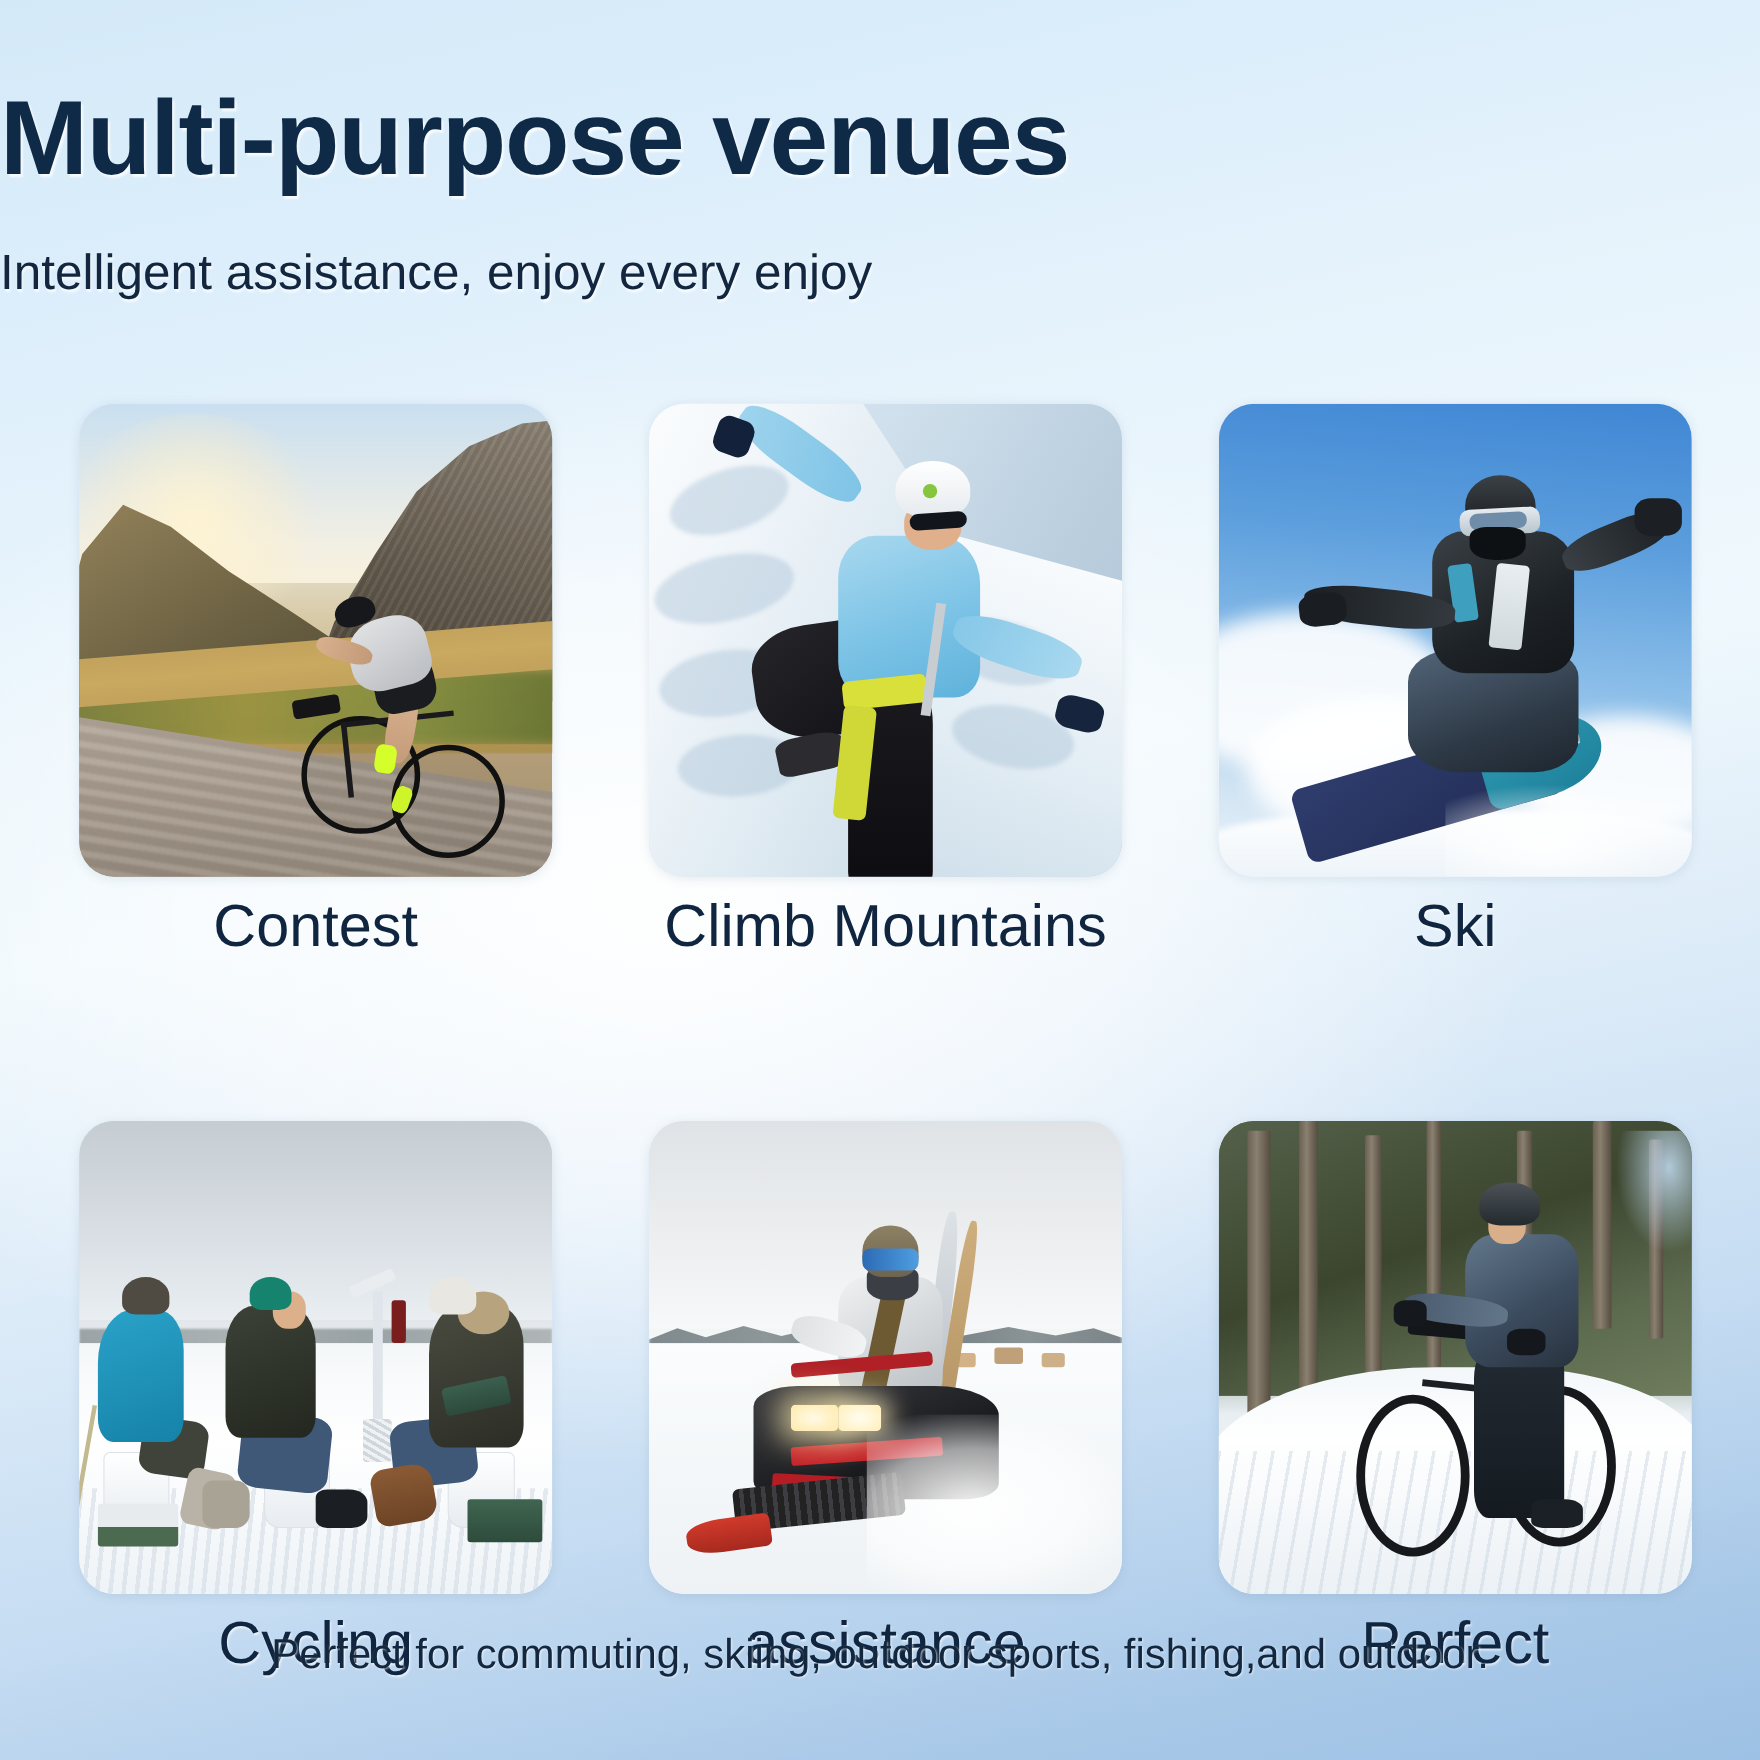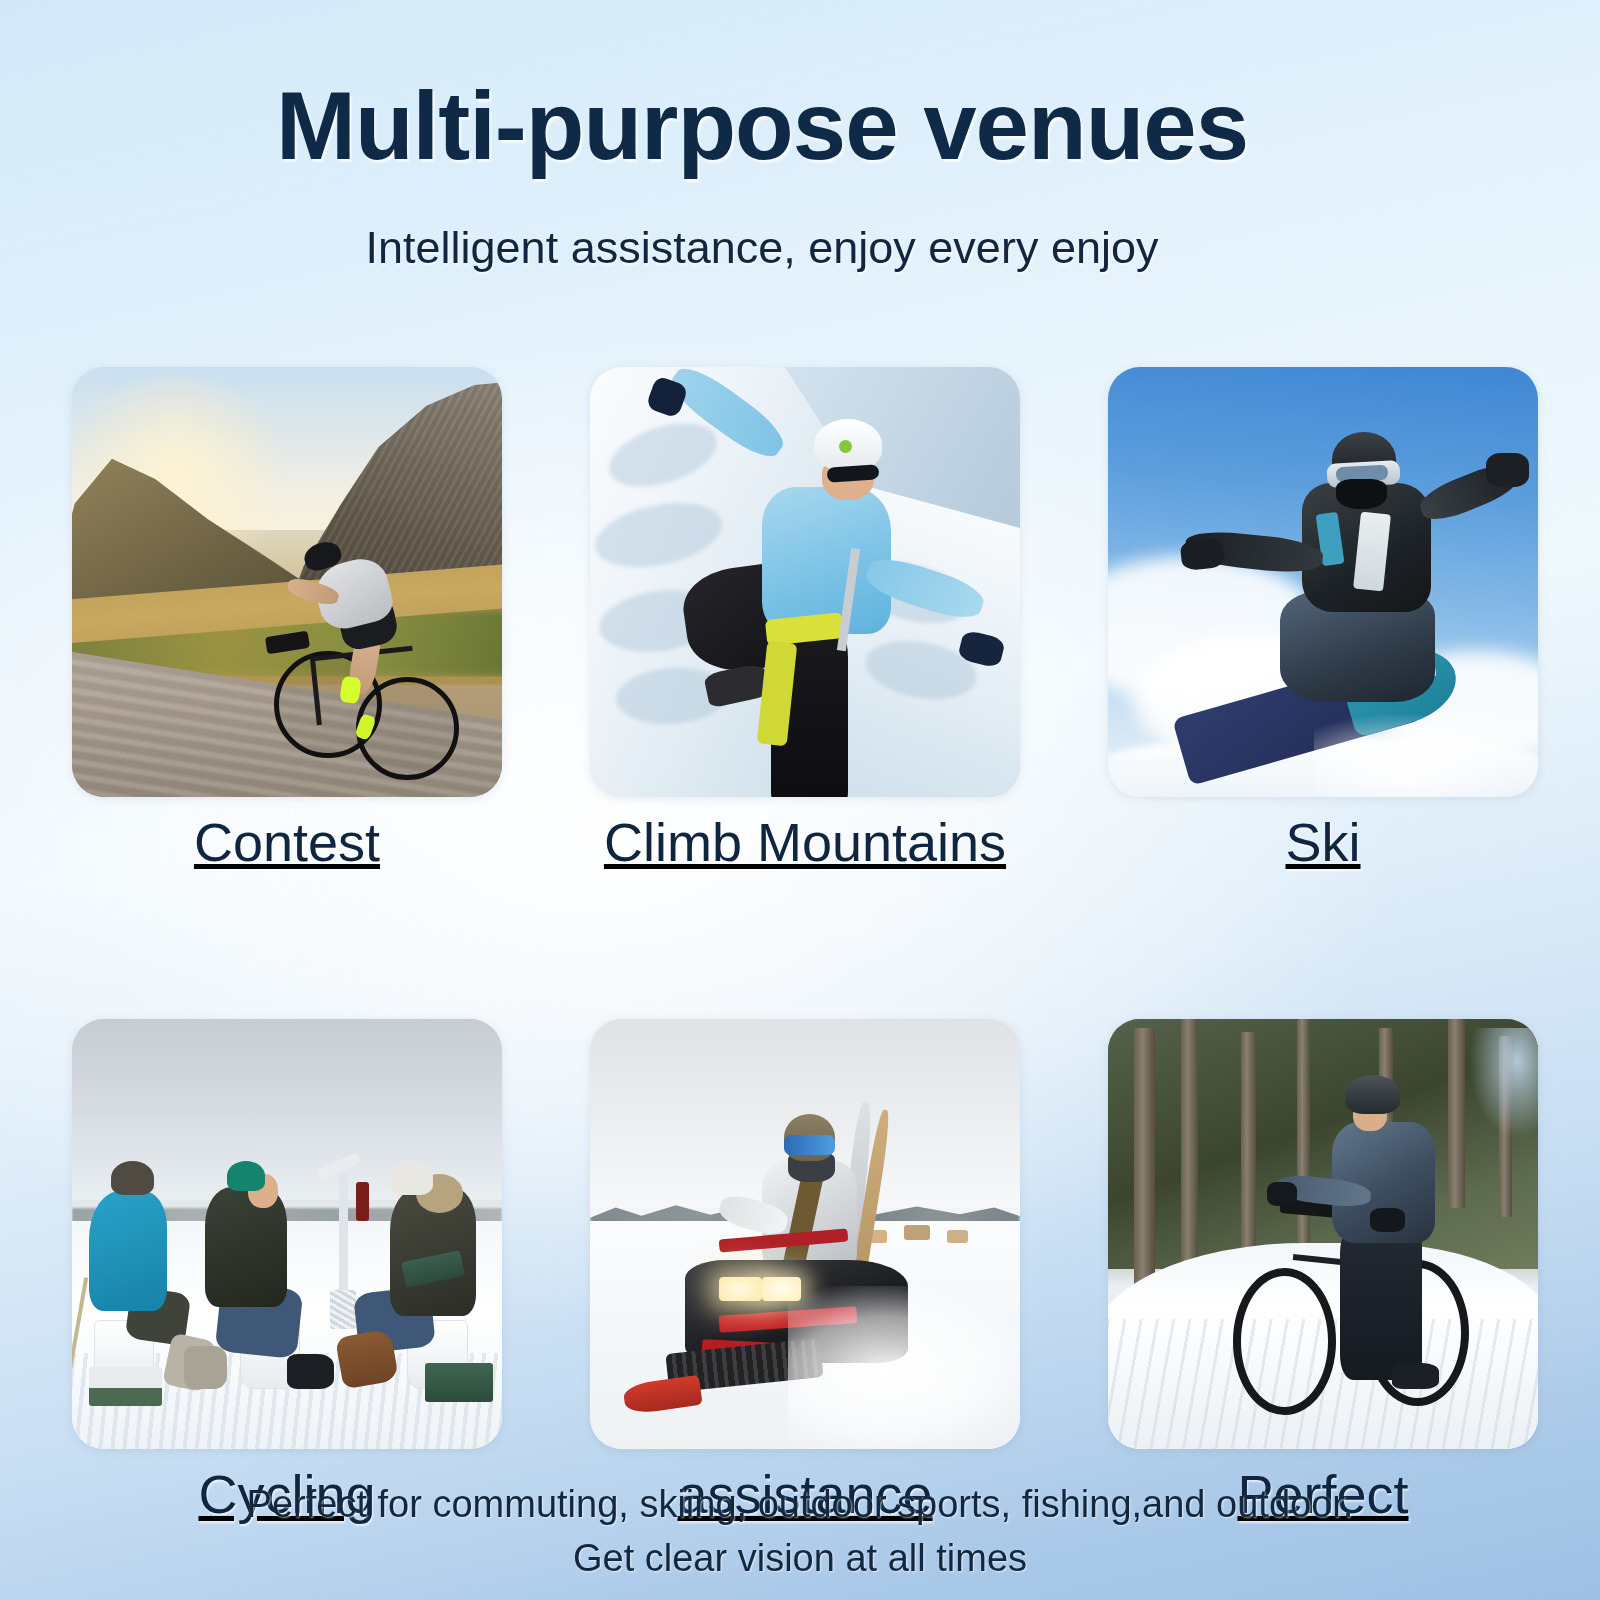--- a/index.html
+++ b/index.html
@@ -24,21 +24,21 @@
         #c5dcf2 78%,
         #a8c8e8 92%,
         #9dc1e4 100%);
   }
 
   
   .header {
     position: absolute;
     top: 0; left: 0;
     width: 1524px;
-    text-align: center;
+    text-align: left;
   }
 
   .page-title {
     font-size: 96px;
     font-weight: bold;
     color: #0f2a46;
     letter-spacing: -1px;
     line-height: 1;
     padding-top: 78px;
     text-shadow: 2px 3px 2px rgba(255,255,255,0.75);
@@ -57,21 +57,20 @@
   
   .grid {
     position: absolute;
     top: 367px;
     left: 72px;
     width: 1478px;
     display: grid;
     grid-template-columns: repeat(3, 430px);
     column-gap: 88px;
     row-gap: 0;
-    text-decoration: underline;
   }
 
   .cell { width: 430px; }
   .cell.row2 { margin-top: 146px; }
 
   .tile {
     width: 430px;
     height: 430px;
     border-radius: 32px;
     overflow: hidden;
@@ -543,14 +542,13 @@
         <div class="l helmet"></div>
       </div>
     </div>
     <div class="tile-label">Perfect</div>
   </div>
 
 </div>
 
 <div class="footer">
   <div class="footer-line">Perfect for commuting, skiing, outdoor sports, fishing,and outdoor.</div>
-  <div class="footer-line">Get clear vision at all times</div>
 </div>
 
 </body></html>

